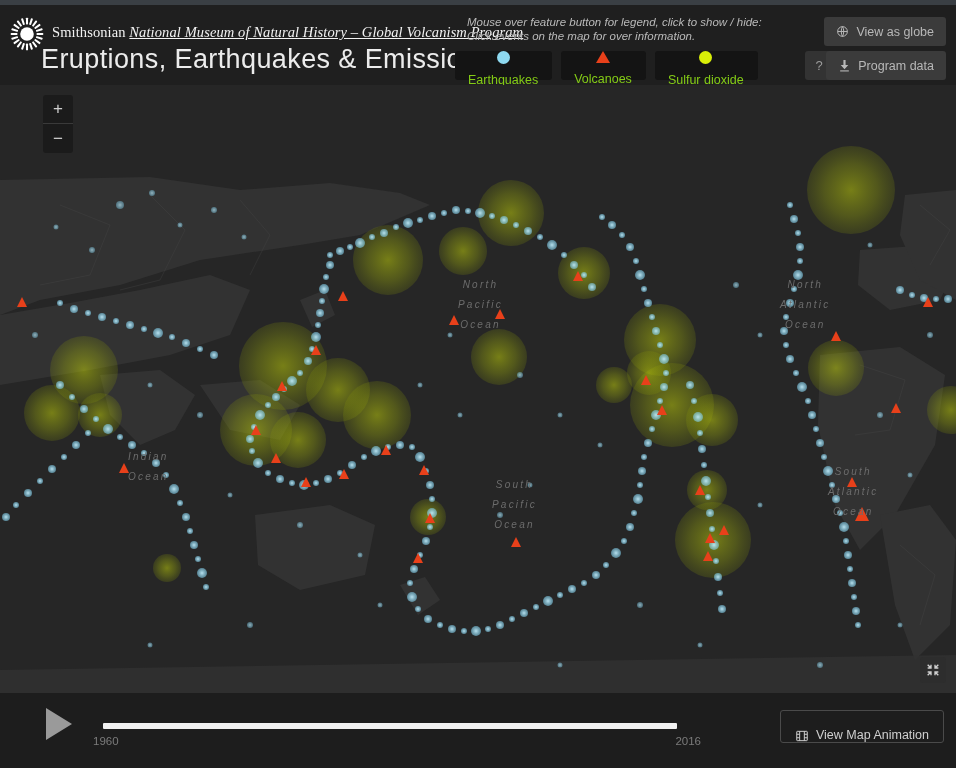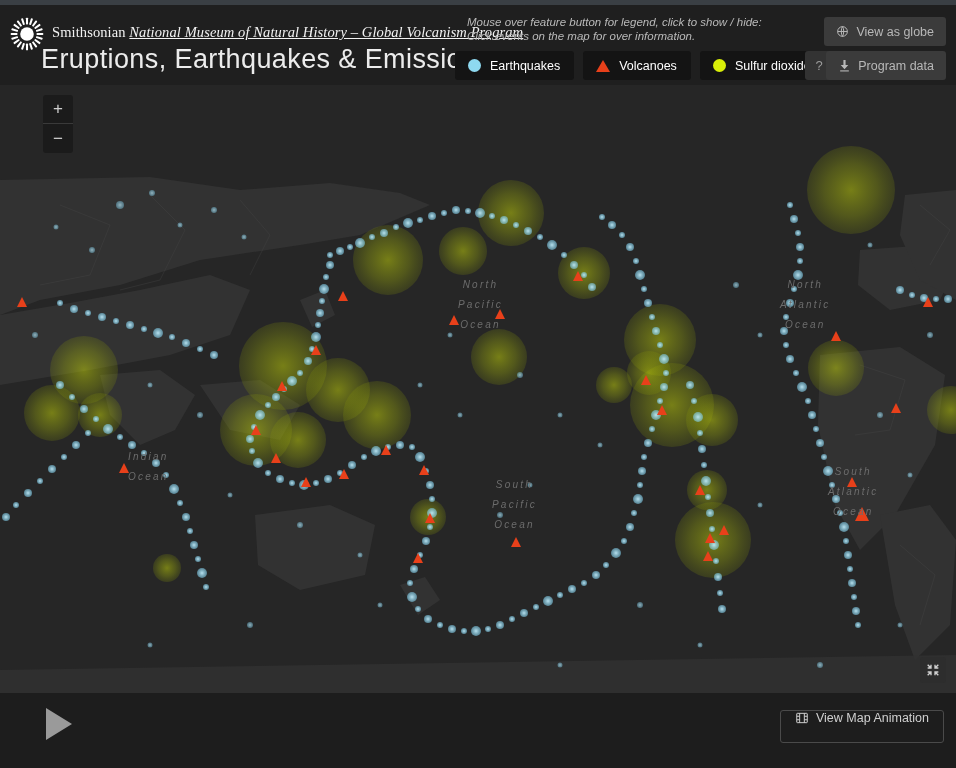--- a/index.html
+++ b/index.html
@@ -41,21 +41,21 @@
     position:absolute; left:467px; top:10px; width:330px;
     font-size:11.5px; line-height:14px; font-style:italic;
     color:#b9b9b9; white-space:nowrap;
   }
 
   
   .legend-row{ position:absolute; left:455px; top:46px; display:flex; gap:9px; }
   .legend-btn{
     height:29px; display:flex; align-items:center; gap:9px;
     padding:0 14px 0 13px; background:#141414; border-radius:3px;
-    color:#ffffff; font-size:12.5px; white-space:nowrap; cursor:pointer;
+    color:#84cc16; font-size:12.5px; white-space:nowrap; cursor:pointer;flex-direction:column;
   }
   .dot{ width:13px; height:13px; border-radius:50%; flex:0 0 auto; }
   .tri{
     width:0;height:0;border-left:7px solid transparent;border-right:7px solid transparent;
     flex:0 0 auto;
   }
 
   
   .help-btn{
     position:absolute; left:805px; top:46px; width:28px; height:29px;
@@ -119,21 +119,21 @@
   .track-wrap{ position:absolute; left:103px; top:30px; width:574px; height:20px; }
   .track{ width:100%; height:6px; background:#f1f1f1; border-radius:1px; cursor:pointer; }
   .tick{
     position:absolute; top:12px; font-size:11.5px; color:#7b7b7b;
   }
   .tick-start{ left:-10px; }
   .tick-end{ right:-24px; }
   .anim-btn{
     position:absolute; right:12px; top:17px; height:33px;
     border:1px solid #4a4a4a; border-radius:3px; color:#cfcfcf; font-size:12.5px;
-    display:flex; align-items:flex-start; gap:8px; padding:0 14px; cursor:pointer;
+    display:flex; align-items:flex-end; gap:8px; padding:0 14px; cursor:pointer;
     white-space:nowrap;
   }
 </style>
 </head>
 <body>
 
 <div id="app">
 
   <div class="top-strip"></div>
 
@@ -597,20 +597,25 @@
         <path d="M20 4 L15 9 M15 4 L15 9 L20 9"></path>
         <path d="M4 20 L9 15 M9 20 L9 15 L4 15"></path>
         <path d="M20 20 L15 15 M15 20 L15 15 L20 15"></path>
       </svg>
     </div>
   </div>
 
   <div class="bottom">
     <div class="play-btn"></div>
 
+    <div class="track-wrap">
+      <div class="track"></div>
+      <span class="tick tick-start">1960</span>
+      <span class="tick tick-end">2016</span>
+    </div>
 
     <div class="anim-btn">
       <span class="ico">
         <svg viewBox="0 0 24 24" width="14" height="14" fill="none" stroke="#cfcfcf" stroke-width="1.7">
           <rect x="3" y="4" width="18" height="16" rx="1"></rect>
           <path d="M8 4v16M16 4v16M3 9h5M3 15h5M16 9h5M16 15h5"></path>
         </svg>
       </span>
       <span>View Map Animation</span>
     </div>

